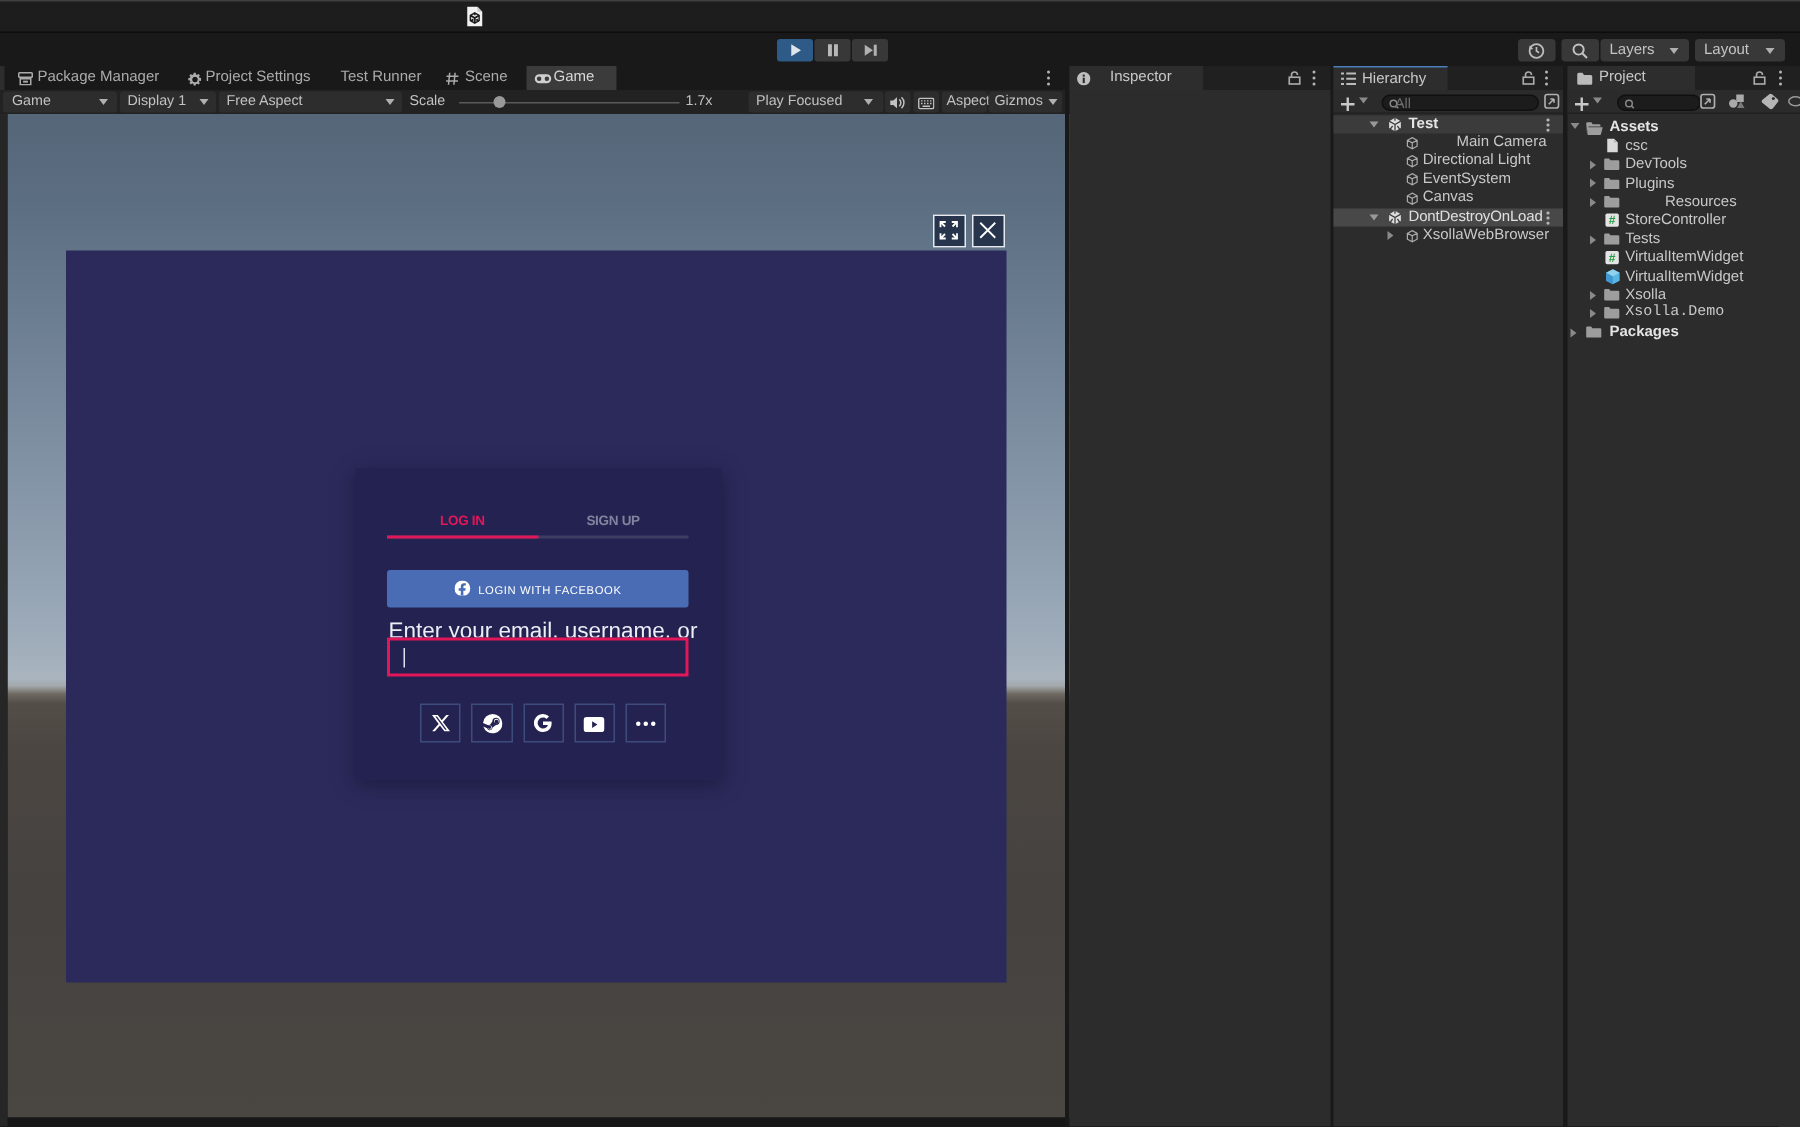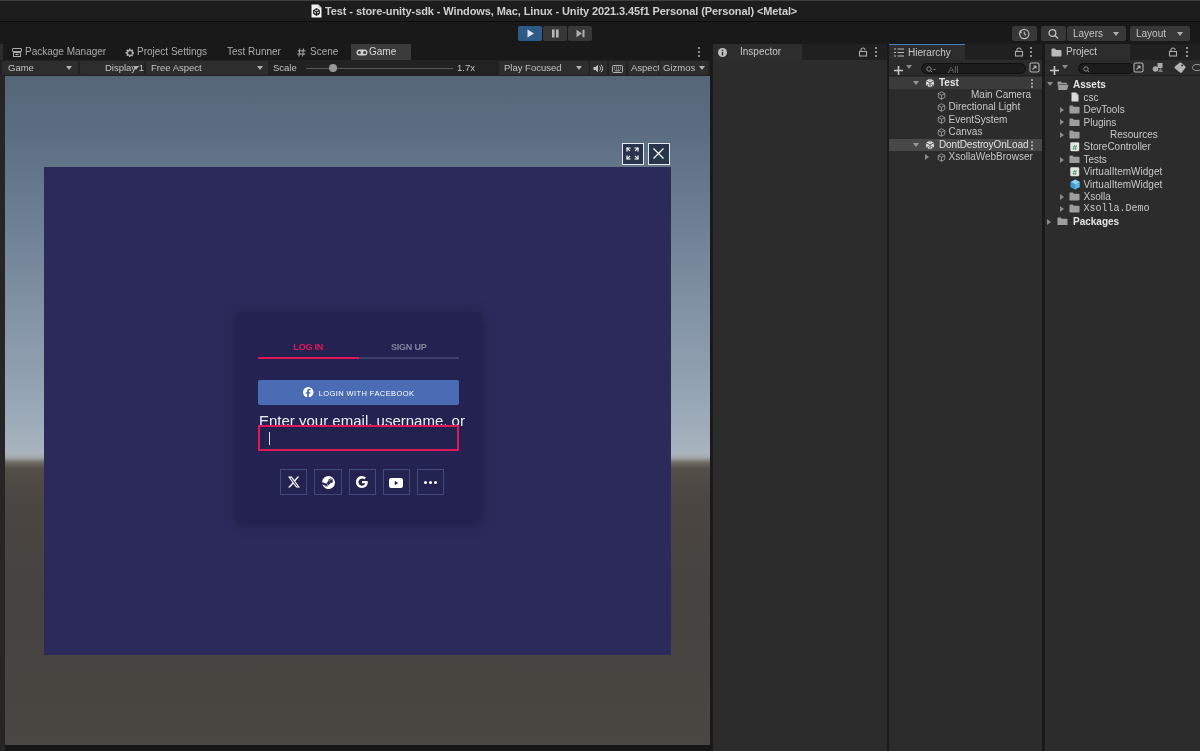--- a/index.html
+++ b/index.html
@@ -63,21 +63,20 @@
 
   <div class="abs" id="titlebar"></div>
   <div class="abs" style="left:0;top:0;width:1200px;height:1px;background:#3f3f3f;"></div>
   <svg class="abs" style="left:310.5px;top:3.5px" width="11" height="14" viewBox="0 0 11 14">
       <path d="M0.5 0.5 h6.8 L10.5 3.8 V13.5 H0.5 Z" fill="#f2f2f2"></path>
       <path d="M7.3 0.5 L10.5 3.8 H7.3 Z" fill="#c9c9c9"></path>
       <circle cx="5.5" cy="8" r="3.4" fill="#fff"></circle>
       <path d="M5.5 11.4 V8 M5.5 8 L2.6 6.3 M5.5 8 L8.4 6.3 M5.5 4.6 V6.2 M3.1 10.4 L4.3 8.8 M7.9 10.4 L6.7 8.8" stroke="#1c1c1c" stroke-width="1.3" fill="none"></path>
       <polygon points="5.5,4.6 8.4,6.3 8.4,9.7 5.5,11.4 2.6,9.7 2.6,6.3" fill="none" stroke="#1c1c1c" stroke-width="1"></polygon>
     </svg>
-  <div class="abs" id="titletext">Test - store-unity-sdk - Windows, Mac, Linux - Unity 2021.3.45f1 Personal (Personal) &lt;Metal&gt;</div>
 
   <div class="abs" id="row2"></div>
   <div class="pbtn" style="left:518px; background:#2d5a87;"></div>
   <div class="pbtn" style="left:543px;"></div>
   <div class="pbtn" style="left:568px;"></div>
   <svg class="abs" style="left:518px;top:26px" width="24" height="15">
       <path d="M9.5 3.5 L16 7.5 L9.5 11.5 Z" fill="#dfe5ea"></path>
     </svg>
   <svg class="abs" style="left:543px;top:26px" width="24" height="15">
       <rect x="9" y="3.5" width="2.6" height="8" fill="#b8b8b8"></rect>
@@ -126,21 +125,21 @@
   <svg class="abs" style="left:356px;top:48.5px" width="12" height="8" viewBox="0 0 12 8">
       <path d="M3.5 0.5 h5 a3 3 0 0 1 3 3 a3 3 0 0 1 -3 3 h-5 a3 3 0 0 1 -3 -3 a3 3 0 0 1 3 -3 z" fill="#cfcfcf"></path>
       <circle cx="3.4" cy="3.5" r="1.5" fill="#3b3b3b"></circle>
       <circle cx="8.6" cy="3.5" r="1.5" fill="#3b3b3b"></circle>
     </svg>
   <div class="dots3v" style="left:698px; top:47px;"></div>
 
   <div class="abs" id="gbar"></div>
   <div class="gbtn" style="left:2px; width:76px; padding-left:6px;">Game</div>
   <div class="caret" style="left:66px; top:66px;"></div>
-  <div class="gbtn" style="left:80px; width:64px; padding-left:5px;text-align:right;">Display 1</div>
+  <div class="gbtn" style="left:80px; width:64px; padding-left:5px;">Display 1</div>
   <div class="caret" style="left:133px; top:66px;"></div>
   <div class="gbtn" style="left:146px; width:122px; padding-left:5px;">Free Aspect</div>
   <div class="caret" style="left:257px; top:66px;"></div>
   <div class="glabel" style="left:273px;">Scale</div>
   <div class="abs" style="left:306px; top:67.5px; width:147px; height:1.5px; background:#5a5a5a;"></div>
   <div class="abs" style="left:329px; top:64px; width:8px; height:8px; border-radius:50%; background:#999;"></div>
   <div class="glabel" style="left:457px;">1.7x</div>
   <div class="gbtn" style="left:499px; width:90px; padding-left:5px;">Play Focused</div>
   <div class="caret" style="left:576px; top:66px;"></div>
   <div class="gbtn" style="left:590px; width:17px;"></div>
@@ -241,21 +240,21 @@
   <div class="abs" style="left:893px;top:62px;width:11px;height:11px;"><svg width="11" height="11">
         <path d="M5.5 1 V10 M1 5.5 H10" stroke="#c8c8c8" stroke-width="1.6"></path>
       </svg></div>
   <div class="tri-d" style="left:906px; top:65px;"></div>
   <div class="srch" style="left:921px; top:62.5px; width:105px;">
       <svg style="position:absolute;left:4px;top:2px" width="10" height="7" viewBox="0 0 10 7">
         <circle cx="3" cy="3" r="2.2" fill="none" stroke="#888" stroke-width="1"></circle>
         <path d="M4.6 4.6 L6.2 6.2" stroke="#888" stroke-width="1"></path>
         <path d="M7.5 3.5 h2" stroke="#888" stroke-width="1"></path>
       </svg>
-      <span style="position:absolute;left:26px;top:0.5px;font-size:9.5px;color:#6f6f6f;">All</span>
+      <span style="position:absolute;left:8px;top:0.5px;font-size:9.5px;color:#6f6f6f;">All</span>
     </div>
   <svg class="abs" style="left:1029px;top:62px" width="11" height="11" viewBox="0 0 11 11">
       <rect x="1" y="1" width="9" height="9" rx="1.5" fill="none" stroke="#b0b0b0" stroke-width="1.1"></rect>
       <path d="M3.5 7.5 L7 4 M7 4 h-2.5 M7 4 v2.5" stroke="#b0b0b0" stroke-width="1.1" fill="none"></path>
     </svg>
 
   <div class="abs" style="left:889px; top:76.5px; width:153px; height:12.4px; background:#3b3b3b;"></div>
   <div class="tri-d" style="left:913px; top:80.5px; border-top-color:#999;"></div>
   <svg class="abs" style="left:925px;top:78px" width="10" height="10" viewBox="0 0 20 20">
       <polygon points="10,1 17.8,5.5 17.8,14.5 10,19 2.2,14.5 2.2,5.5" fill="#dedede"></polygon>

